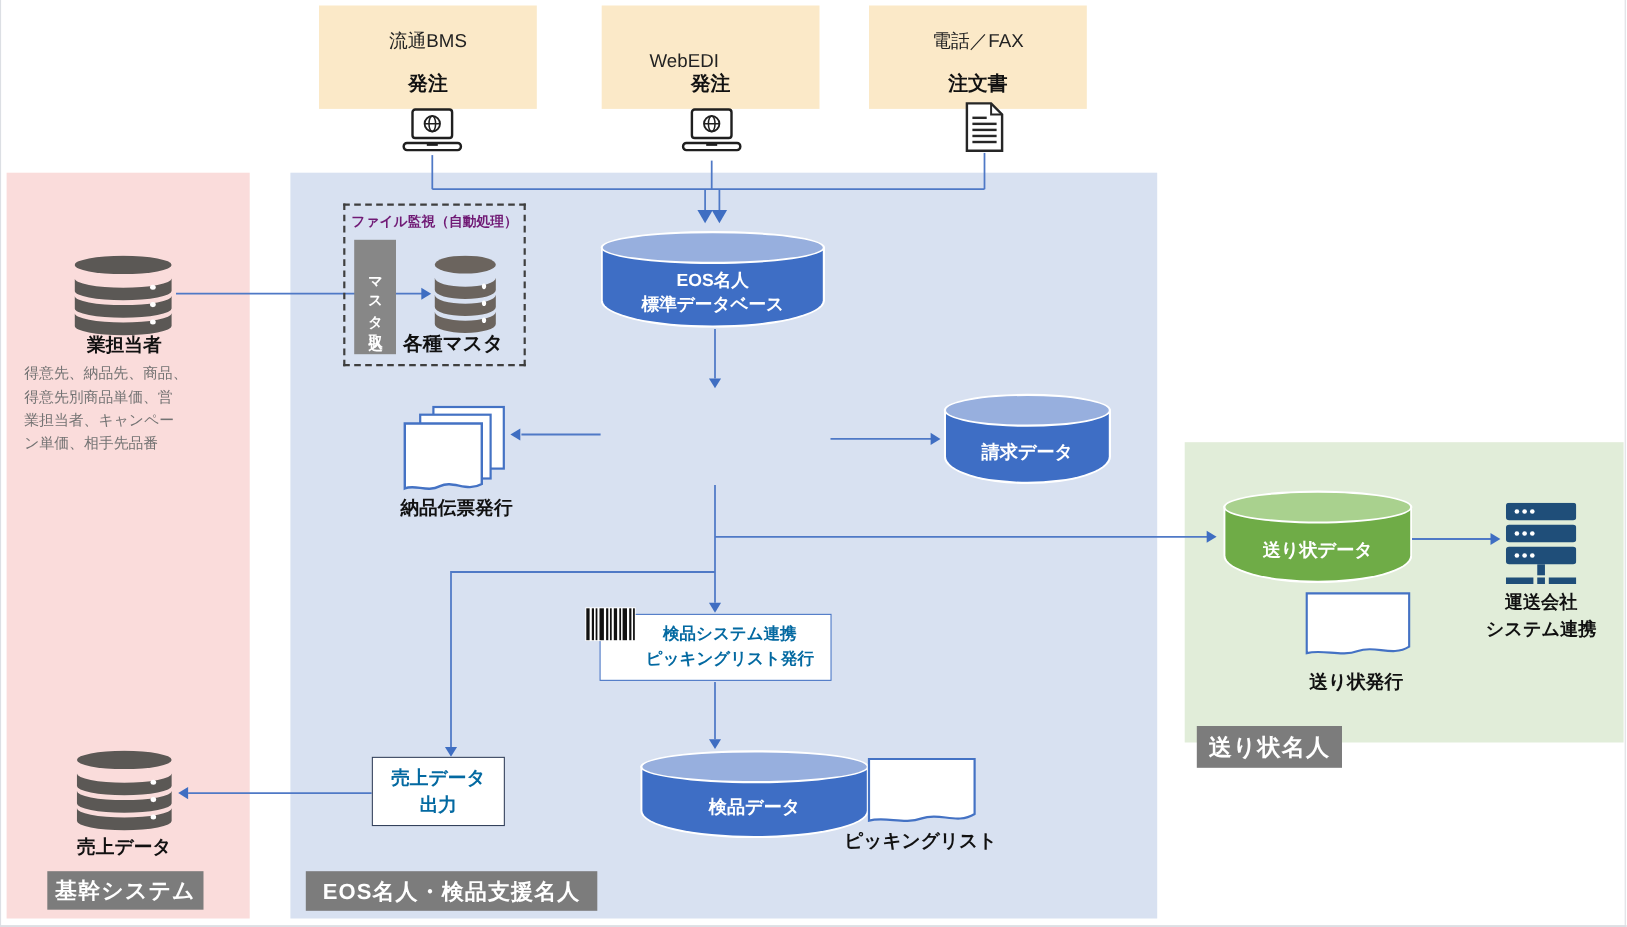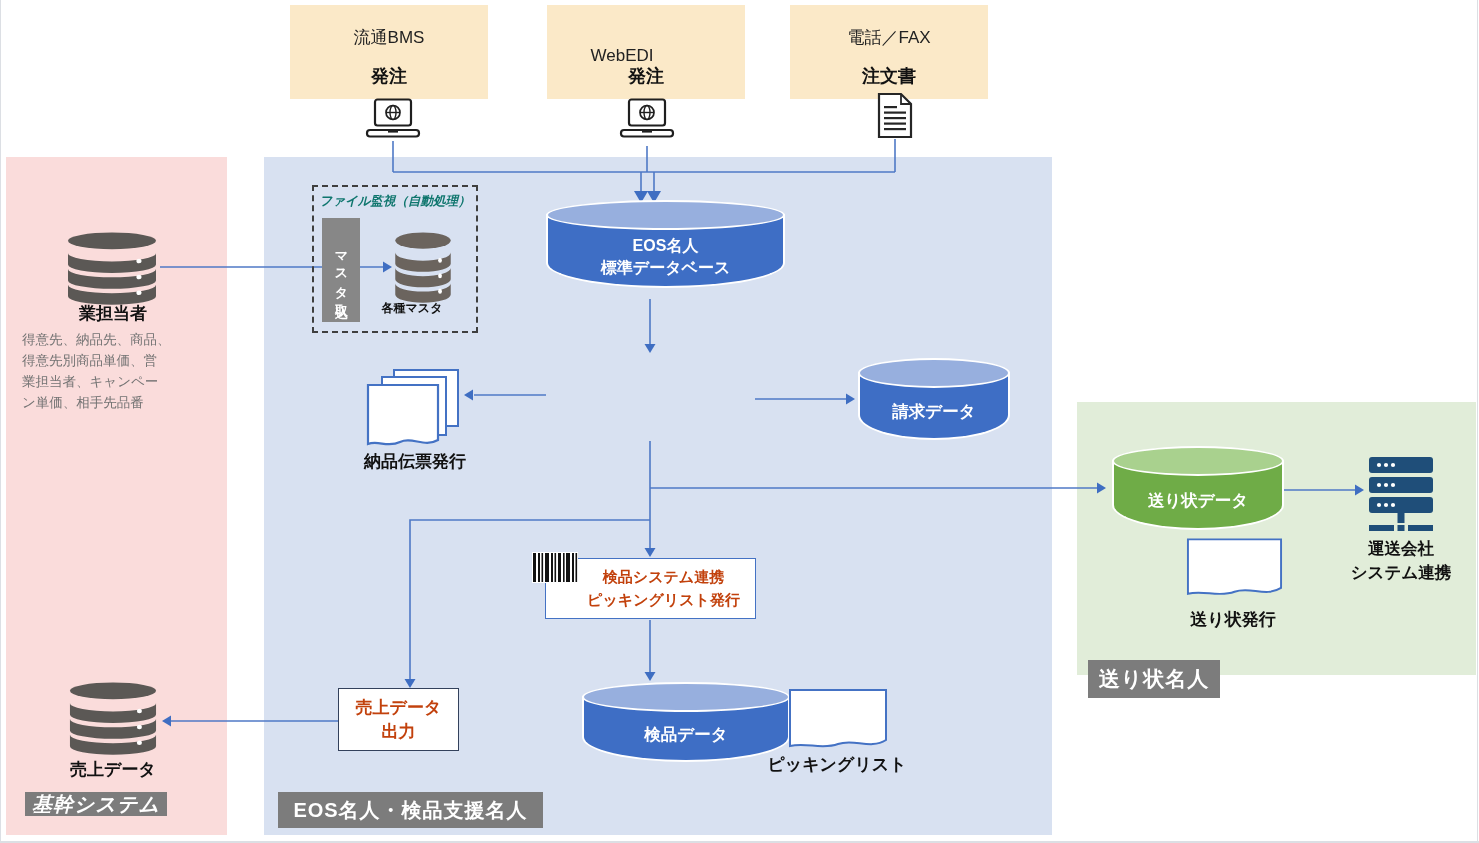--- a/index.html
+++ b/index.html
@@ -21,23 +21,23 @@
             border:2px solid #fff;border-top:none;box-sizing:border-box;
             border-radius:0 0 52% 52%/0 0 26px 26px;}
   .cyl-top{position:absolute;left:0;right:0;top:0;height:30px;border-radius:50%;
            background:#97AFDE;border:2px solid #fff;box-sizing:border-box;}
   .cyl-label{position:absolute;left:0;right:0;top:26px;bottom:0;display:flex;flex-direction:column;
              align-items:center;justify-content:center;color:#fff;font-weight:bold;
              font-size:16.5px;line-height:1.4;text-align:center;}
   .cyl.green .cyl-body{background:#6FAC47;}
   .cyl.green .cyl-top{background:#A9D18E;}
   .node-box{position:absolute;background:#fff;box-sizing:border-box;display:flex;flex-direction:column;
-            align-items:center;justify-content:center;text-align:center;font-weight:bold;color:#c2410c;}
+            align-items:center;justify-content:center;text-align:center;font-weight:bold;color:#0369a1;}
   .dashed-box{position:absolute;border:2px dashed #3f3f3f;box-sizing:border-box;}
-  .dash-title{position:absolute;width:100%;text-align:center;font-size:12.5px;font-weight:bold;color:#0f766e;font-style:italic;}
+  .dash-title{position:absolute;width:100%;text-align:center;font-size:12.5px;font-weight:bold;color:#701a75;}
   .vgray{position:absolute;background:#878787;color:#fff;font-weight:bold;font-size:13px;
          writing-mode:vertical-rl;text-orientation:upright;display:flex;align-items:center;justify-content:center;letter-spacing:2px;}
   .detail{position:absolute;font-size:13.5px;line-height:1.55;color:#737373;}
   .detail span{display:block;}
   svg{display:block;}
   .icon{position:absolute;}
 </style>
 </head>
 <body>
 
@@ -176,23 +176,23 @@
         <path d="M2,42 A44,9.5 0 0 0 90,42 L90,55 A44,9.5 0 0 1 2,55 Z"></path>
         <path d="M2,60 A44,9.5 0 0 0 90,60 L90,73 A44,9.5 0 0 1 2,73 Z"></path>
       </g>
       <g fill="#fff">
         <circle cx="73" cy="33" r="3"></circle>
           <circle cx="73" cy="51" r="3"></circle>
           <circle cx="73" cy="69" r="3"></circle>
       </g>
     </svg>
   </div>
-  <div class="lbl" style="left:342px;top:300px;width:140px;font-size:12px;">各種マスタ</div>
-
-  <div class="cyl" style="left:546px;top:200px;width:204px;height:88px;padding-left:35px;">
+  <div class="lbl" style="left:342px;top:300px;width:140px;font-size:18px;">各種マスタ</div>
+
+  <div class="cyl" style="left:546px;top:210px;width:204px;height:88px;">
     <div class="cyl-body"></div>
     <div class="cyl-top"></div>
     <div class="cyl-label" style="font-size:16px;">
       <span>EOS名人</span>
       <span>標準データベース</span>
     </div>
   </div>
 
 
   <div class="cyl" style="left:858px;top:358px;width:152px;height:82px;">
@@ -288,21 +288,21 @@
           <circle cx="17" cy="48" r="2.1"></circle>
           <circle cx="24" cy="48" r="2.1"></circle>
       </g>
     </svg>
   </div>
   <div class="lbl" style="left:1330px;top:537px;width:142px;font-size:16.5px;line-height:1.45;">
     <span style="display:block;">運送会社</span>
     <span style="display:block;">システム連携</span>
   </div>
 
-  <div class="badge" style="left:25px;top:792px;width:142px;height:24px;font-size:20px;font-style:italic;">基幹システム</div>
+  <div class="badge" style="left:43px;top:792px;width:142px;height:35px;font-size:20px;">基幹システム</div>
   <div class="badge" style="left:278px;top:792px;width:265px;height:36px;font-size:20px;">EOS名人・検品支援名人</div>
   <div class="badge" style="left:1088px;top:660px;width:132px;height:38px;font-size:21px;">送り状名人</div>
 
   <div class="frame" style="left:0;top:0;width:1px;height:843px;"></div>
   <div class="frame" style="left:1477px;top:0;width:1px;height:843px;"></div>
   <div class="frame" style="left:0;top:841px;width:1479px;height:1.5px;"></div>
 
 </div>
 
 </body></html>

